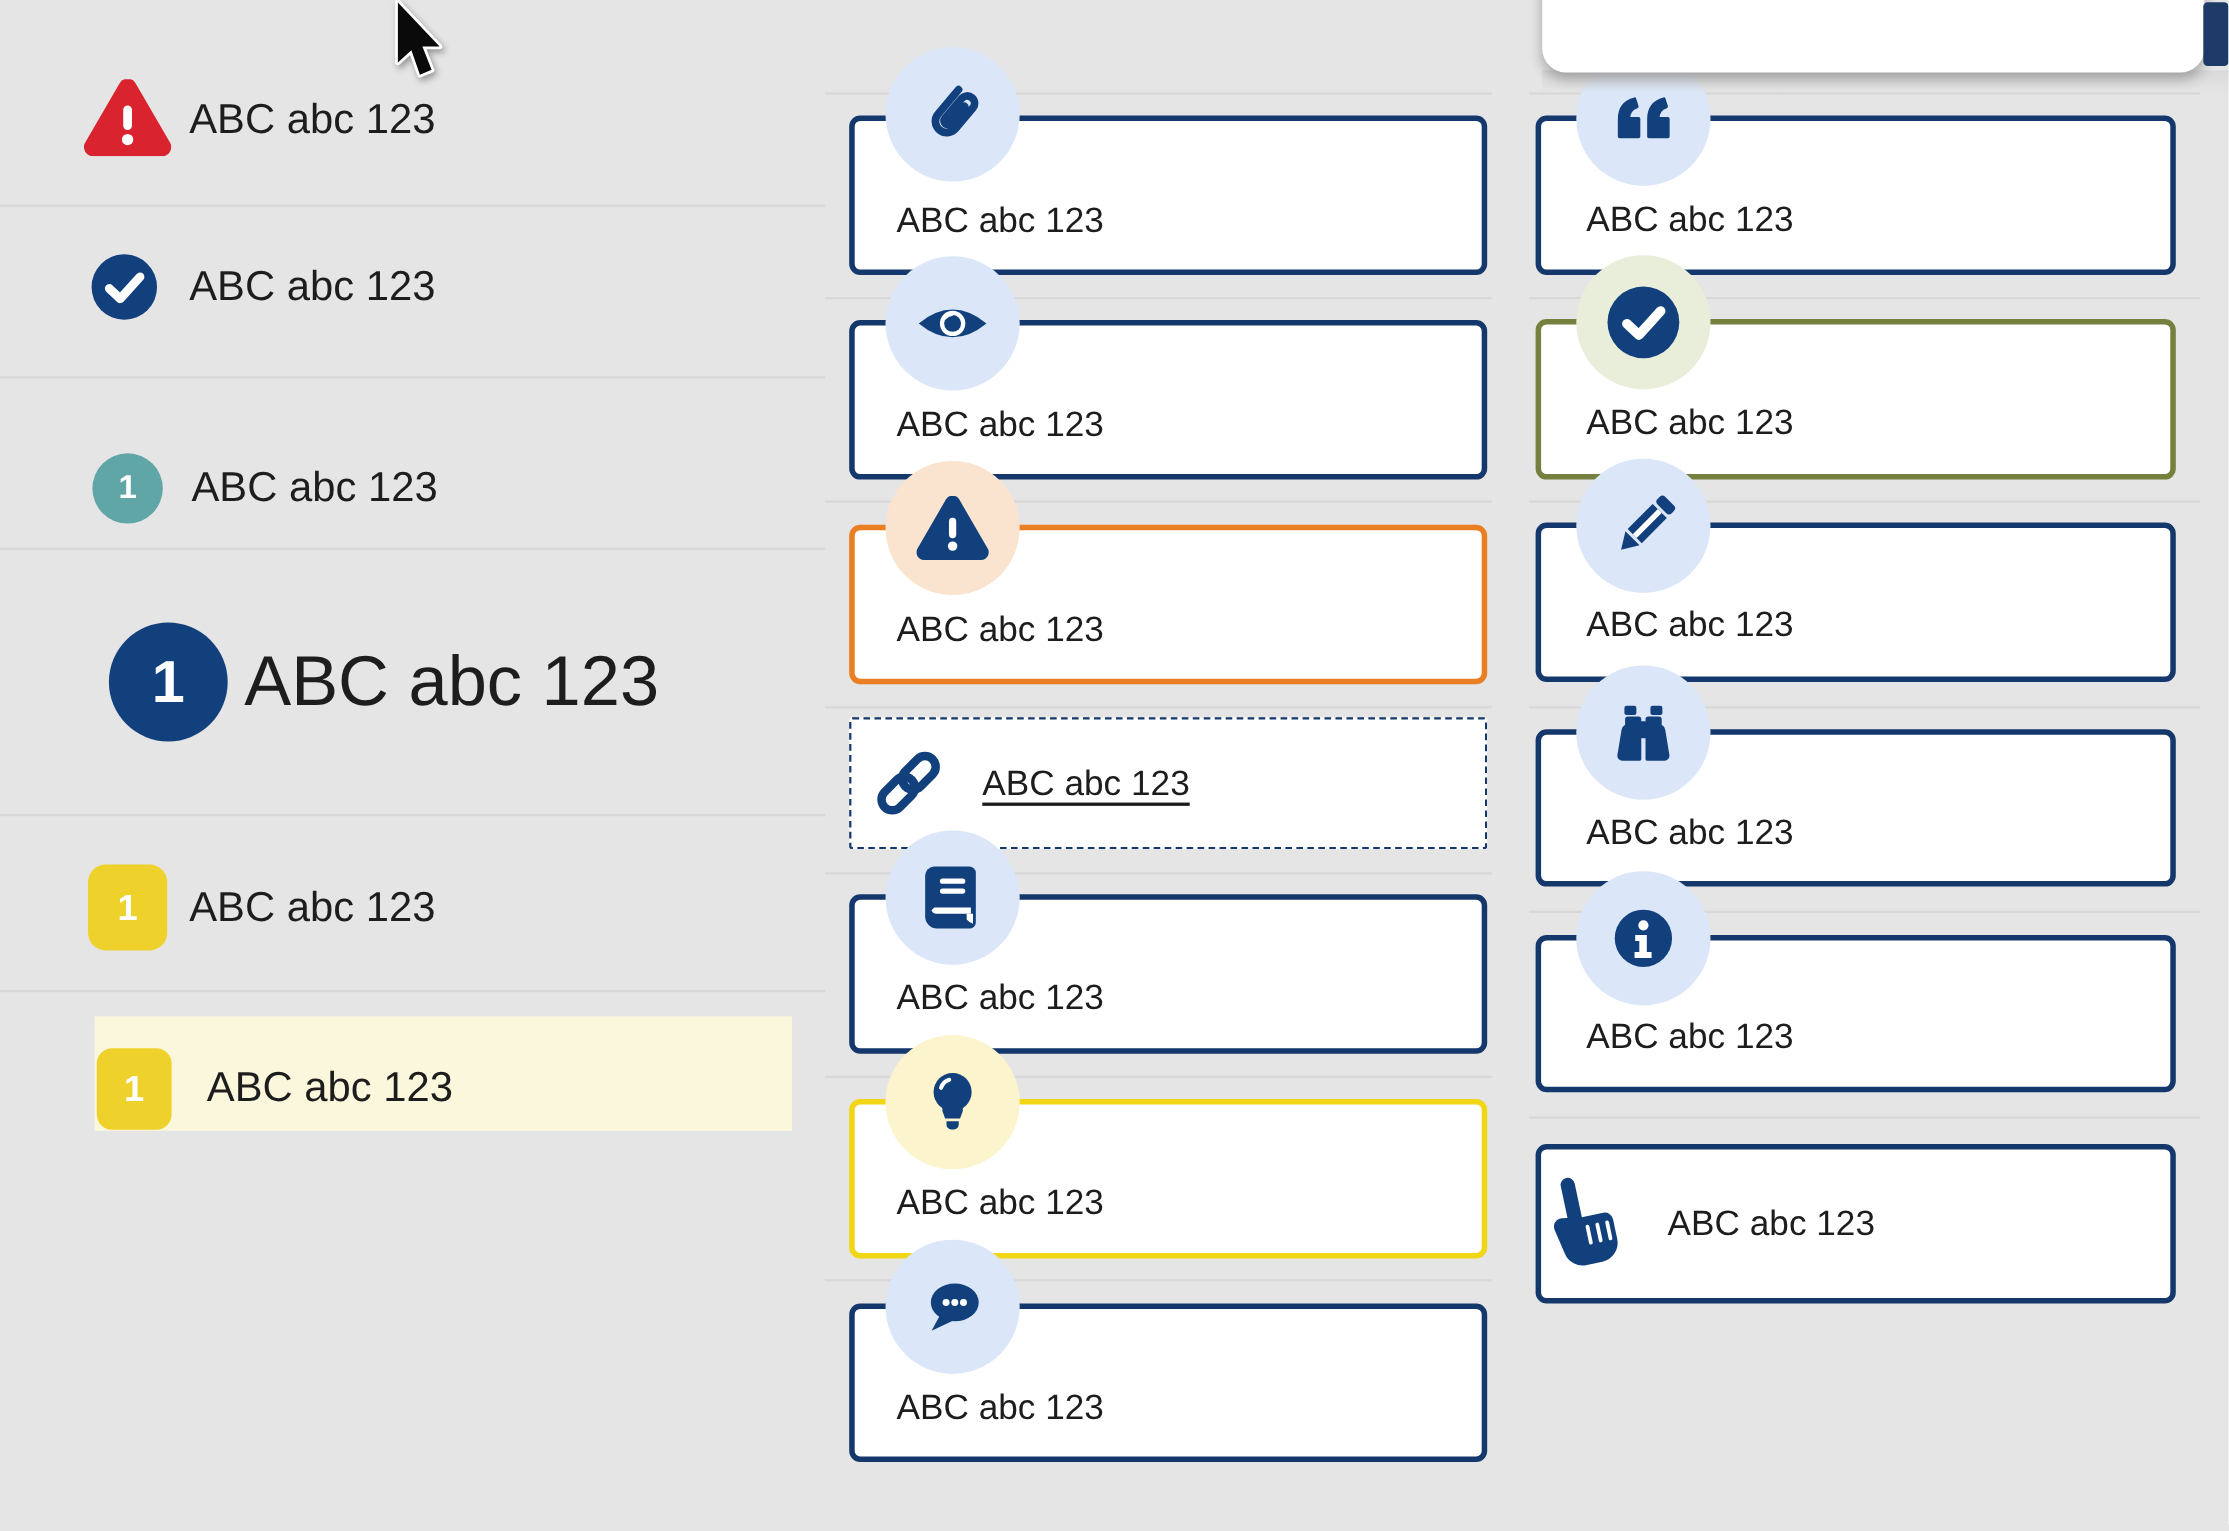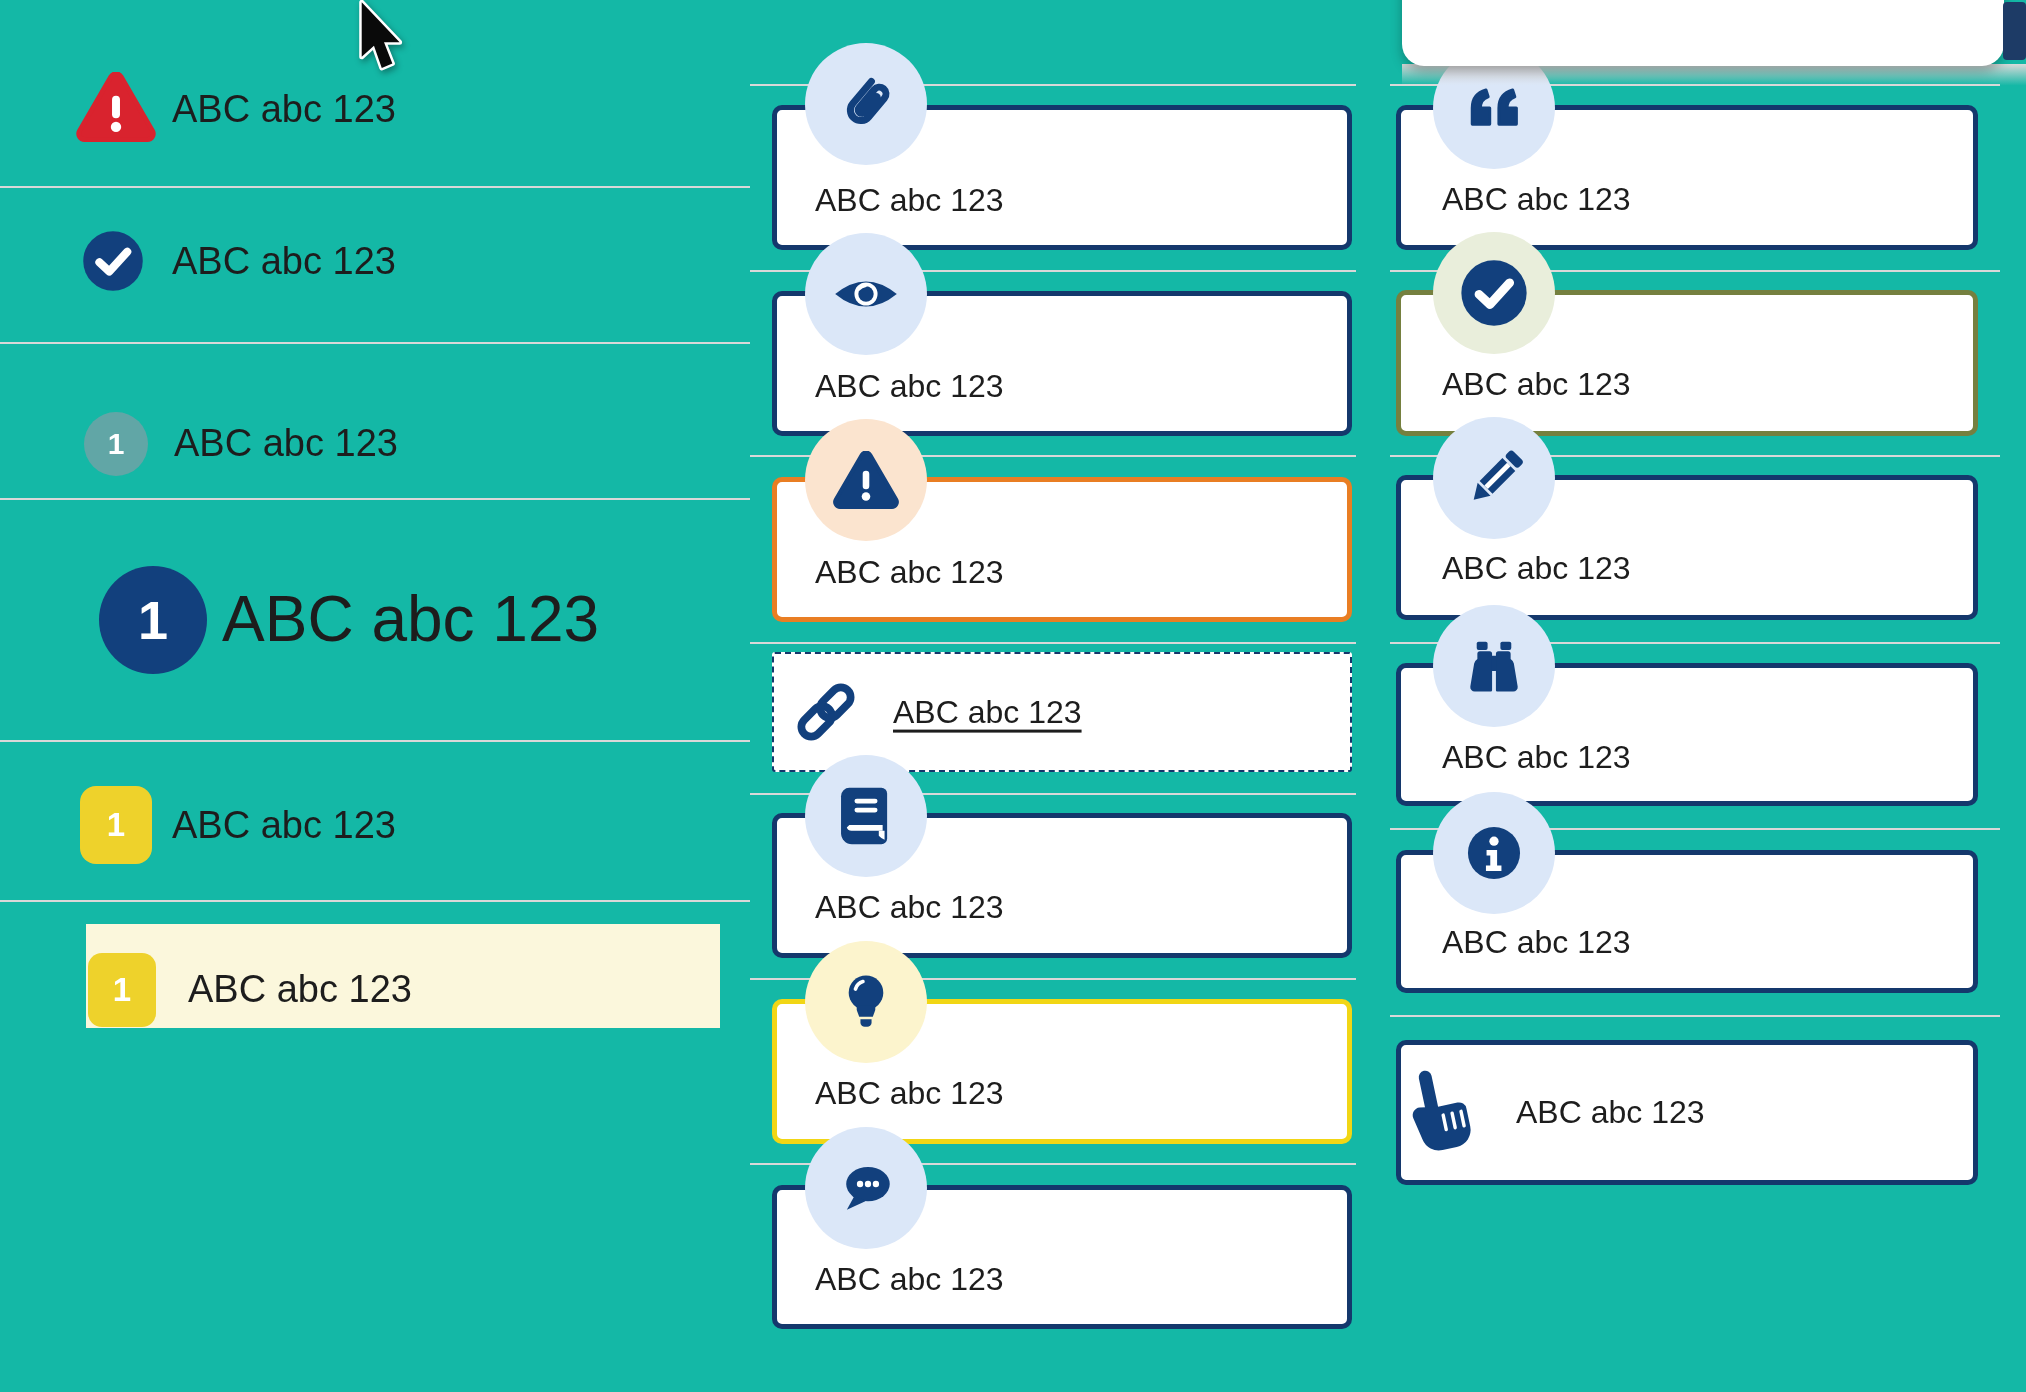--- a/index.html
+++ b/index.html
@@ -1,17 +1,17 @@
 <!DOCTYPE html>
 <html style="--navy_border: #14386c; --navy_icon: #12407d; --light_blue: #dbe7f8; --peach: #fbe4cf; --orange: #e97e23; --pale_green: #e9eedb; --olive: #75803f; --pale_yellow: #fcf4cd; --yellow_border: #f1d615; --yellow_square: #eed22b; --highlight_bg: #fbf7dc; --teal: #61a6a6; --red: #d9232e; --divider: #d8d8d8; --text: #1d1d1d; --scrollbar_thumb: #1d3b66;"><head>
 <meta charset="utf-8">
 <style>
   html,body{margin:0;padding:0;background:#fff;}
   #canvas{
-    position:relative;width:2026px;height:1392px;overflow:hidden;background:#14b8a6;
+    position:relative;width:2026px;height:1392px;overflow:hidden;background:#e5e5e5;
     font-family:"Liberation Sans","DejaVu Sans",sans-serif;color:var(--text,#1b1b1b);
   }
   .hr{position:absolute;height:2px;background:var(--divider);z-index:1;}
   .co{position:absolute;box-sizing:border-box;background:#fff;border:5px solid var(--navy_border);border-radius:10px;z-index:2;}
   .co.orange{border-color:var(--orange);}
   .co.olive{border-color:var(--olive);}
   .co.yellow{border-color:var(--yellow_border);}
   .co.dashed{border:2px dashed var(--navy_border);border-radius:3px;}
   .ic{position:absolute;width:122px;height:122px;border-radius:50%;display:flex;align-items:center;justify-content:center;z-index:3;}
   .ic.blue{background:var(--light_blue);}

